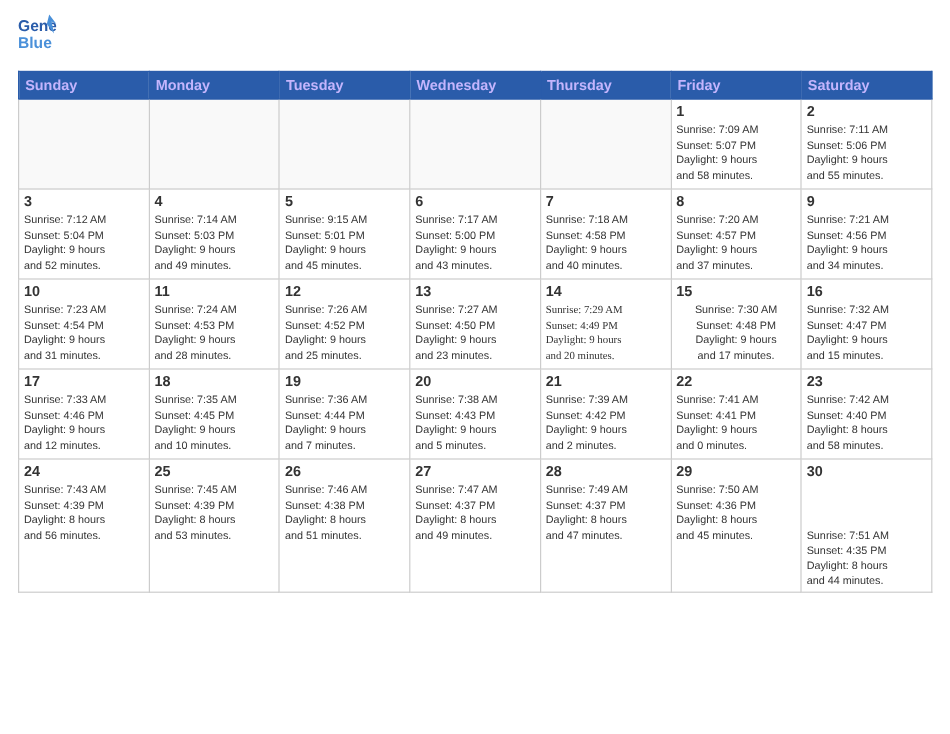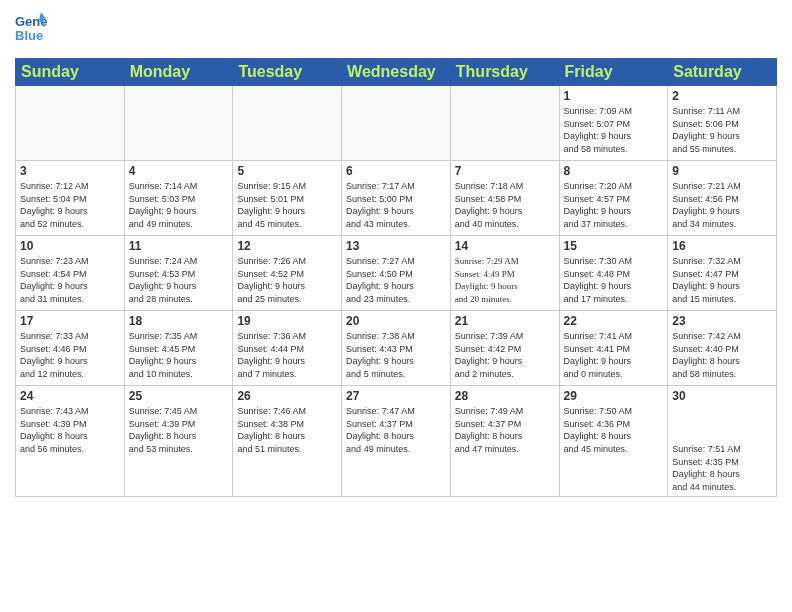--- a/index.html
+++ b/index.html
@@ -4,21 +4,21 @@
   <style>
     * { margin: 0; padding: 0; box-sizing: border-box; }
     body { width: 792px; height: 612px; font-family: Arial, sans-serif; background: #fff; overflow: hidden; }
     .page { width: 792px; height: 612px; padding: 10px 15px; }
     .header-area { display: flex; align-items: flex-start; justify-content: space-between; margin-bottom: 8px; }
     .logo { display: flex; align-items: center; }
     .title-area { text-align: right; }
     .month-title { font-size: 32px; font-weight: 300; color: #333; }
     .location-title { font-size: 15px; color: #555; }
     table { width: 100%; border-collapse: collapse; table-layout: fixed; }
-    th { background: #2a5caa; color: #bef264; text-align: left; padding: 4px 5px; font-size: 16px; font-weight: bold; border: 1px solid #2a5caa; }
+    th { background: #2a5caa; color: #c4b5fd; text-align: left; padding: 4px 5px; font-size: 12px; font-weight: bold; border: 1px solid #2a5caa; }
     td { border: 1px solid #ccc; vertical-align: top; padding: 3px 4px; font-size: 9.5px; color: #333; height: 75px; }
     td.empty { background: #f9f9f9; }
     td.has-data { background: #fff; }
     .day-num { font-size: 12px; font-weight: bold; color: #333; display: block; margin-bottom: 2px; }
     .day-info { font-size: 9px; color: #333; line-height: 1.4; }
     tr.week-row td { height: 75px; }
   </style>
 </head>
 <body>
 
@@ -157,21 +157,21 @@
           </td>
           <td class="has-data">
             <span class="day-num">14</span>
             <div class="day-info" style="white-space: pre-line; font-family: Liberation Serif, serif;">Sunrise: 7:29 AM
 Sunset: 4:49 PM
 Daylight: 9 hours
 and 20 minutes.</div>
           </td>
           <td class="has-data">
             <span class="day-num">15</span>
-            <div class="day-info" style="white-space: pre-line;">Sunrise: 7:30 AM
+            <div class="day-info" style="white-space: pre-line; text-align: center;">Sunrise: 7:30 AM
 Sunset: 4:48 PM
 Daylight: 9 hours
 and 17 minutes.</div>
           </td>
           <td class="has-data">
             <span class="day-num">16</span>
             <div class="day-info" style="white-space: pre-line;">Sunrise: 7:32 AM
 Sunset: 4:47 PM
 Daylight: 9 hours
 and 15 minutes.</div>

